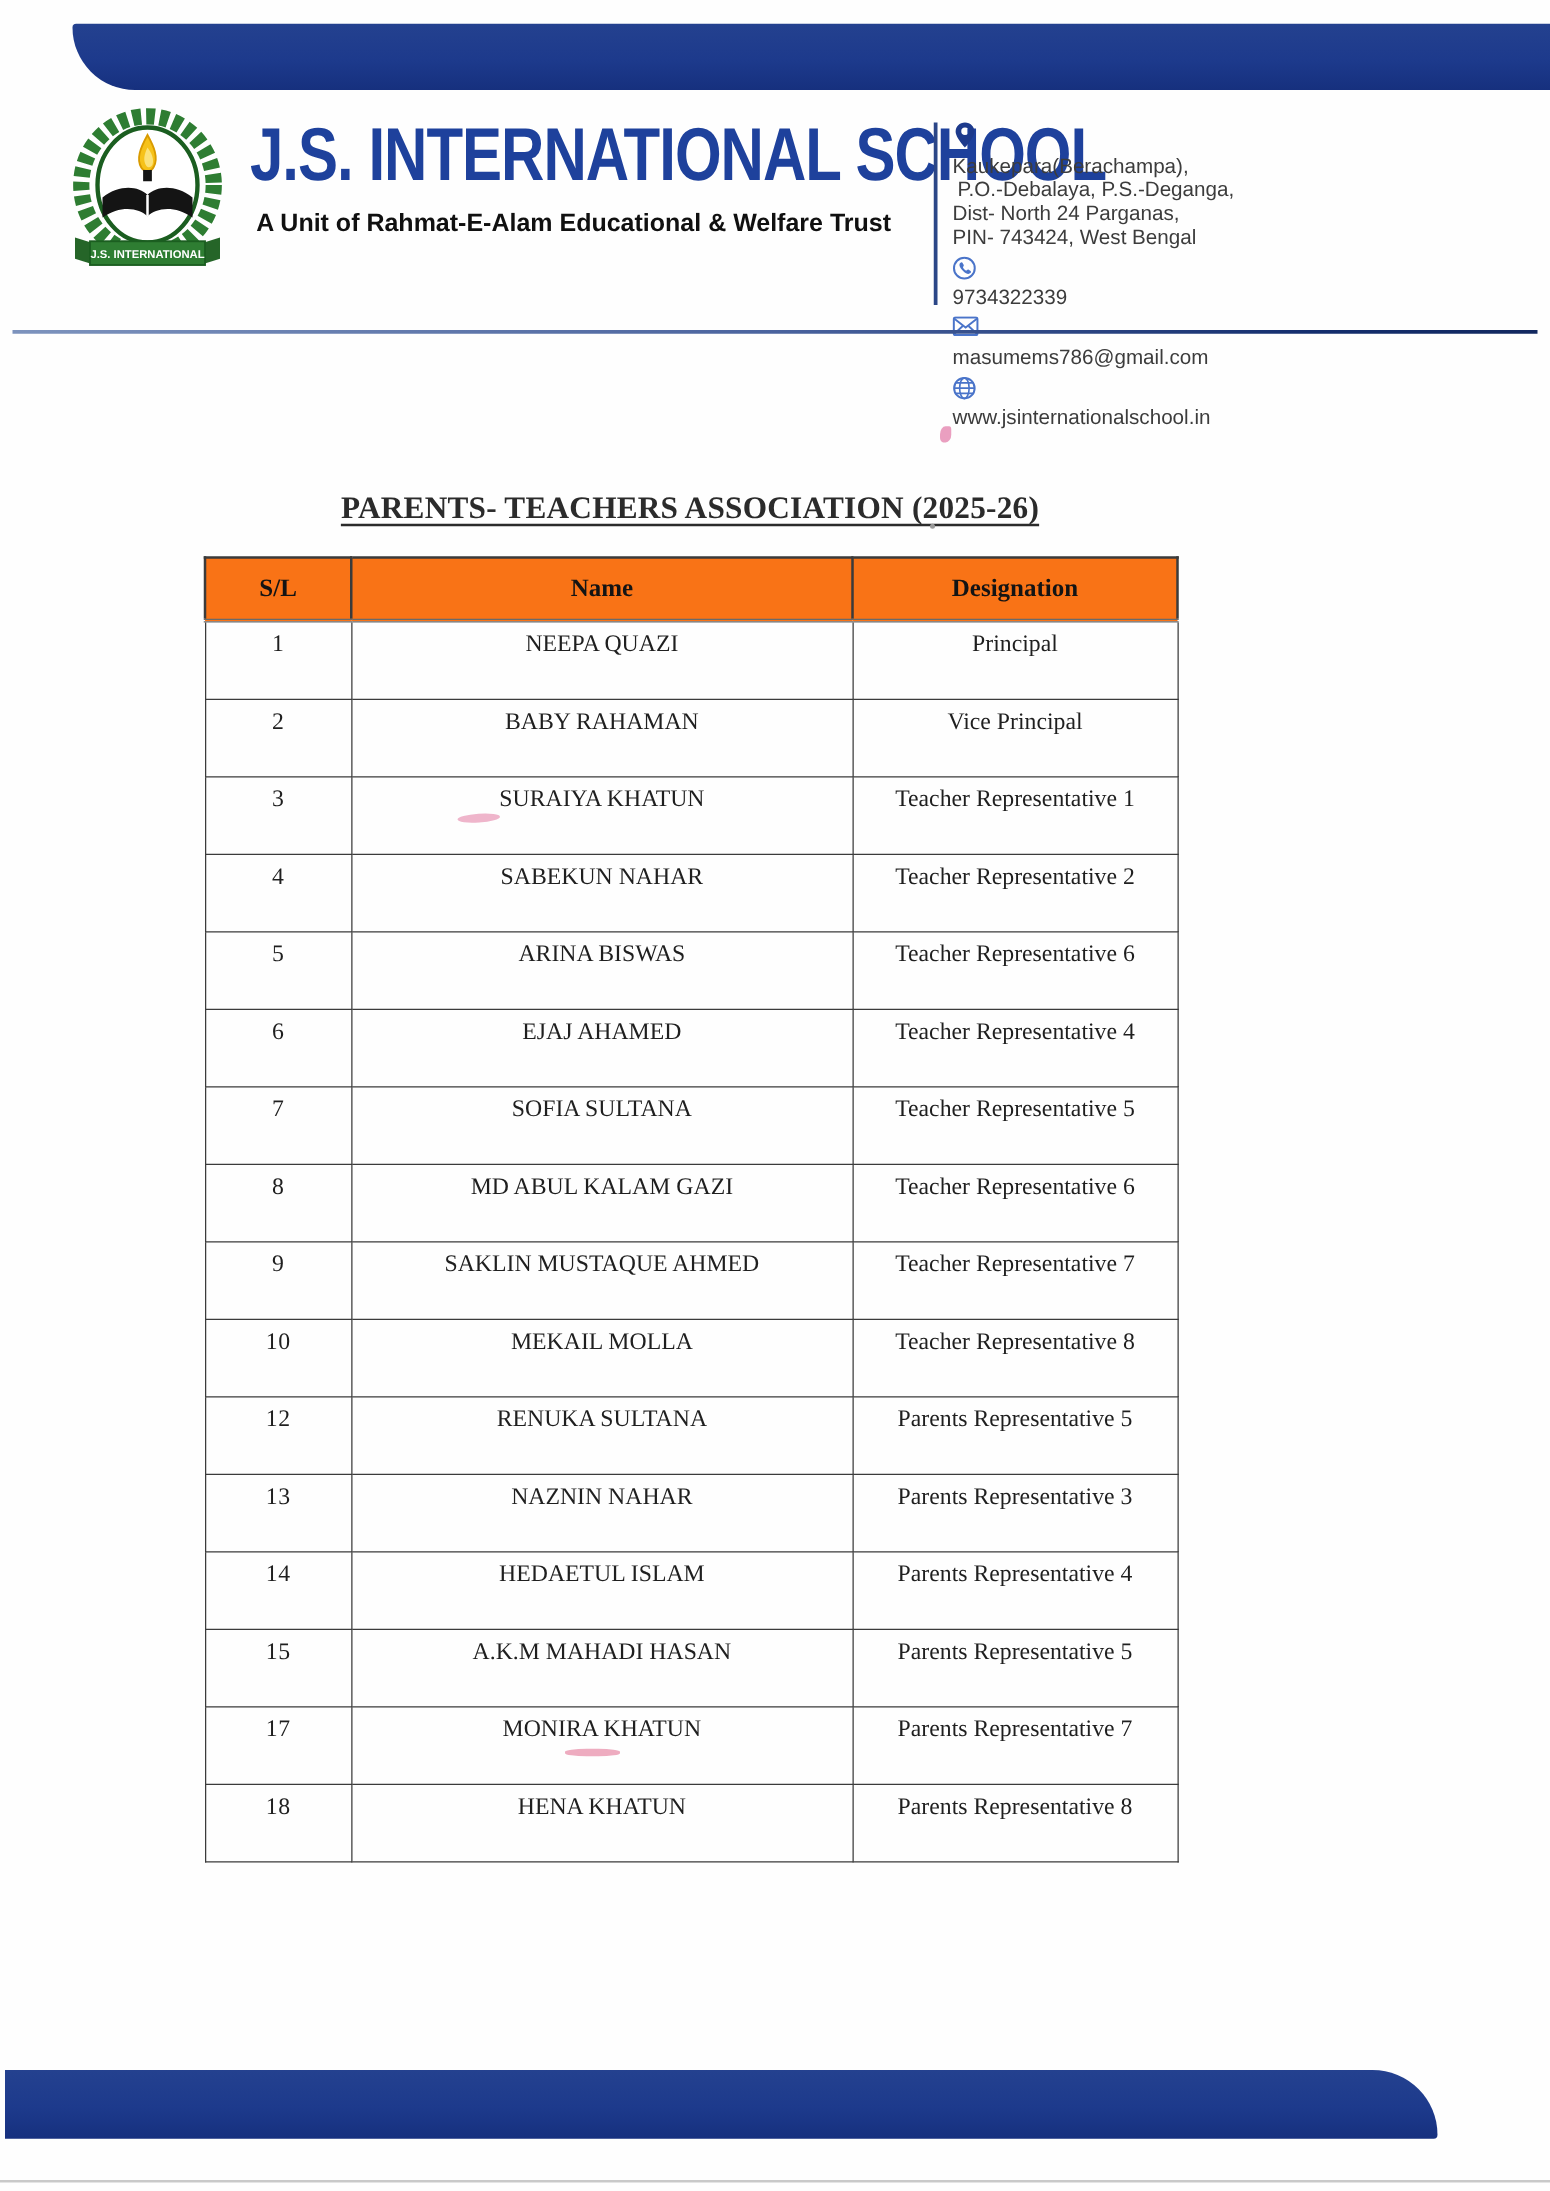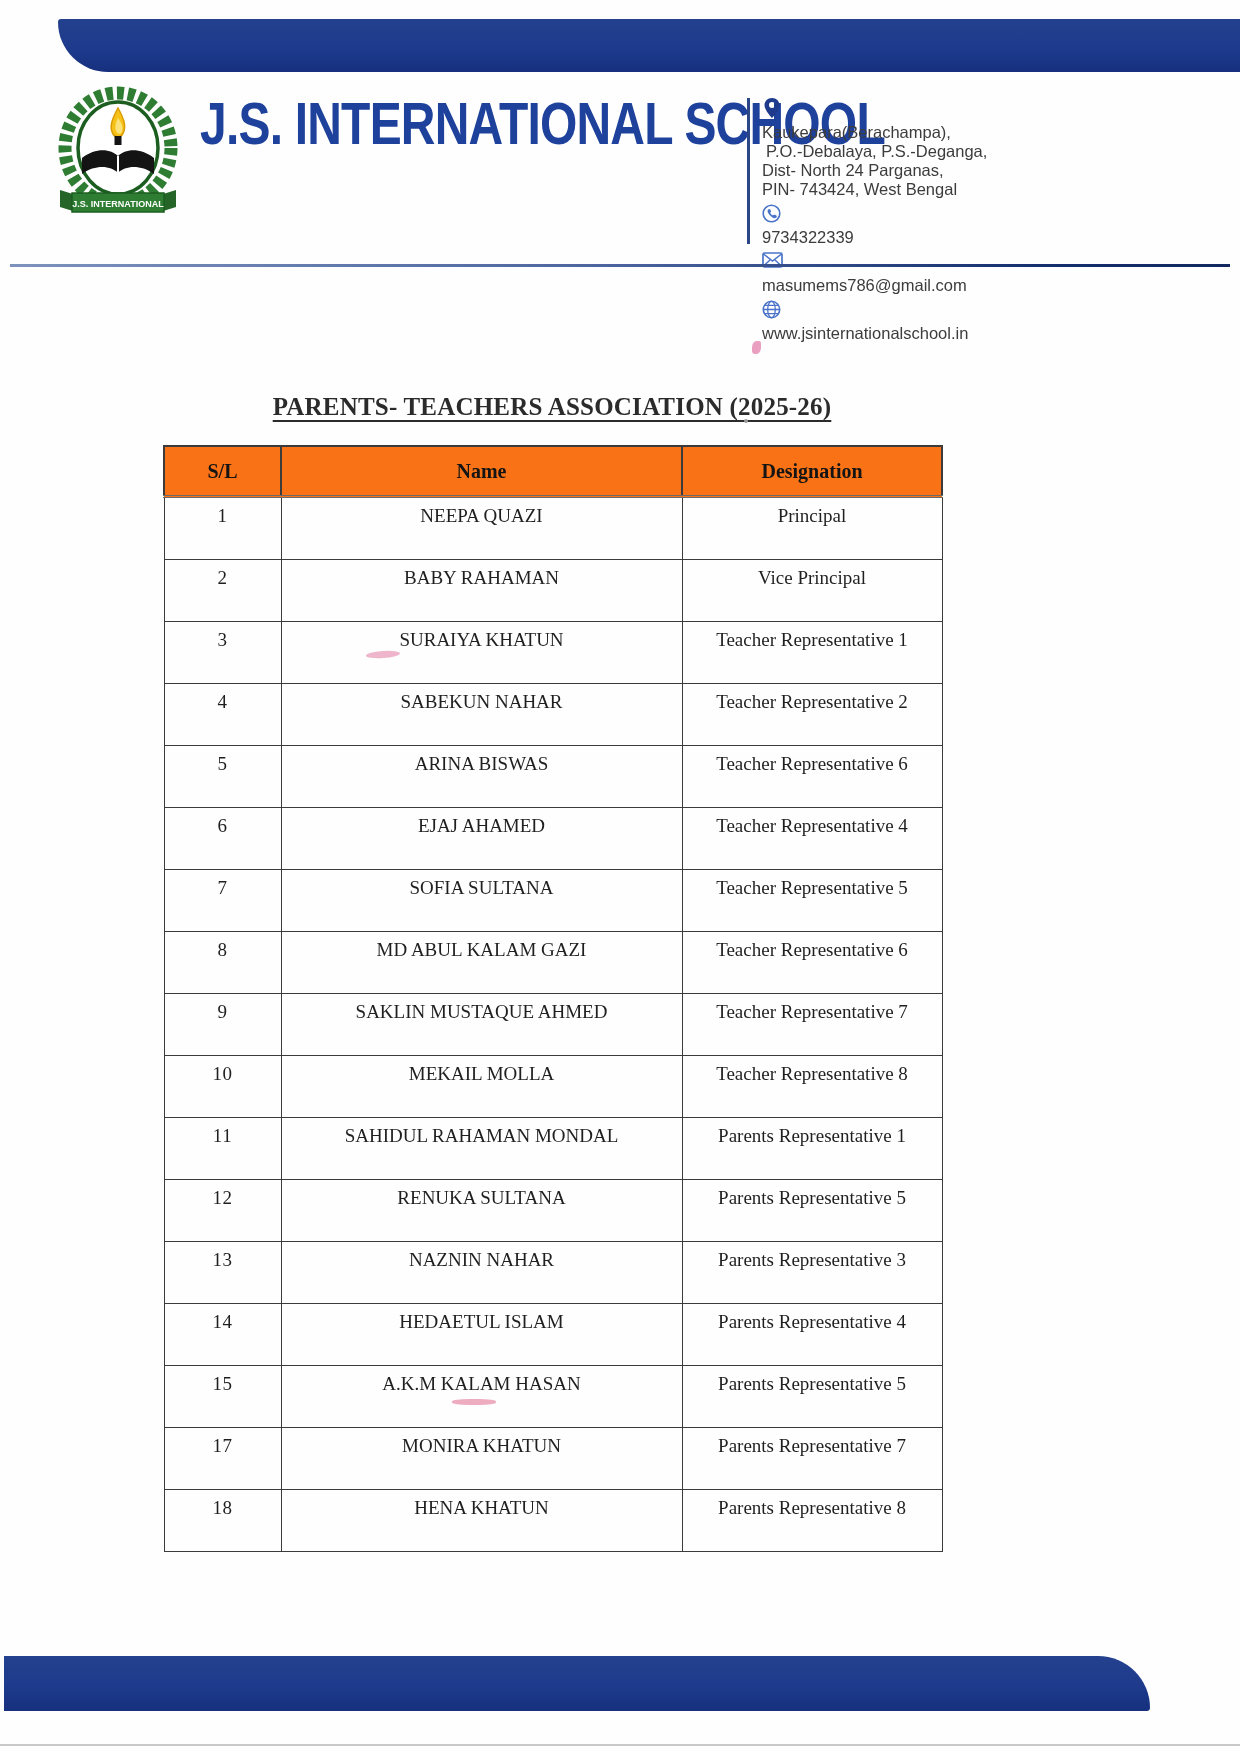--- a/index.html
+++ b/index.html
@@ -130,20 +130,21 @@
     <path d="M40 72 C 54 61, 69 63, 76 70 C 83 63, 98 61, 112 72 L 112 88 C 98 78, 83 80, 76 87 C 69 80, 54 78, 40 88 Z" fill="#141414"></path>
     <path d="M76 70 L 76 87" stroke="#ffffff" stroke-width="2"></path>
 
     <polygon points="18,104 34,109 34,126 18,121" fill="#256528"></polygon>
     <polygon points="134,104 118,109 118,126 134,121" fill="#256528"></polygon>
     <rect x="30" y="107" width="92" height="19" fill="#2e7d32" stroke="#1b5e20" stroke-width="1.5"></rect>
     <text x="76" y="120.5" text-anchor="middle" font-family="Liberation Sans, sans-serif" font-size="9" font-weight="bold" fill="#ffffff">J.S. INTERNATIONAL</text>
   </svg>
 
   <div class="school-name">J.S. INTERNATIONAL SCHOOL</div>
+  <div class="school-subtitle">A Unit of Rahmat-E-Alam Educational &amp; Welfare Trust</div>
 
   <div class="header-vline"></div>
 
   <div class="contact">
     <div class="contact-row">
       <span class="contact-icon">
         <svg width="20" height="22" viewBox="0 0 20 22">
             <path d="M10 1 C 5.6 1, 2.5 4.2, 2.5 8.2 C 2.5 13.2, 10 21, 10 21 C 10 21, 17.5 13.2, 17.5 8.2 C 17.5 4.2, 14.4 1, 10 1 Z M10 11 A 3 3 0 1 1 10 5 A 3 3 0 1 1 10 11 Z" fill="#1d3a8c"></path>
           </svg>
       </span>
@@ -246,42 +247,37 @@
           <td>9</td>
           <td>SAKLIN MUSTAQUE AHMED</td>
           <td>Teacher Representative 7</td>
         </tr>
         <tr>
           <td>10</td>
           <td>MEKAIL MOLLA</td>
           <td>Teacher Representative 8</td>
         </tr>
         <tr>
-          <td>11</td>
-          <td>SAHIDUL RAHAMAN MONDAL</td>
-          <td>Parents Representative 1</td>
-        </tr>
-        <tr>
           <td>12</td>
           <td>RENUKA SULTANA</td>
           <td>Parents Representative 5</td>
         </tr>
         <tr>
           <td>13</td>
           <td>NAZNIN NAHAR</td>
           <td>Parents Representative 3</td>
         </tr>
         <tr>
           <td>14</td>
           <td>HEDAETUL ISLAM</td>
           <td>Parents Representative 4</td>
         </tr>
         <tr>
           <td>15</td>
-          <td>A.K.M KALAM HASAN</td>
+          <td>A.K.M MAHADI HASAN</td>
           <td>Parents Representative 5</td>
         </tr>
         <tr>
           <td>17</td>
           <td>MONIRA KHATUN</td>
           <td>Parents Representative 7</td>
         </tr>
         <tr>
           <td>18</td>
           <td>HENA KHATUN</td>

